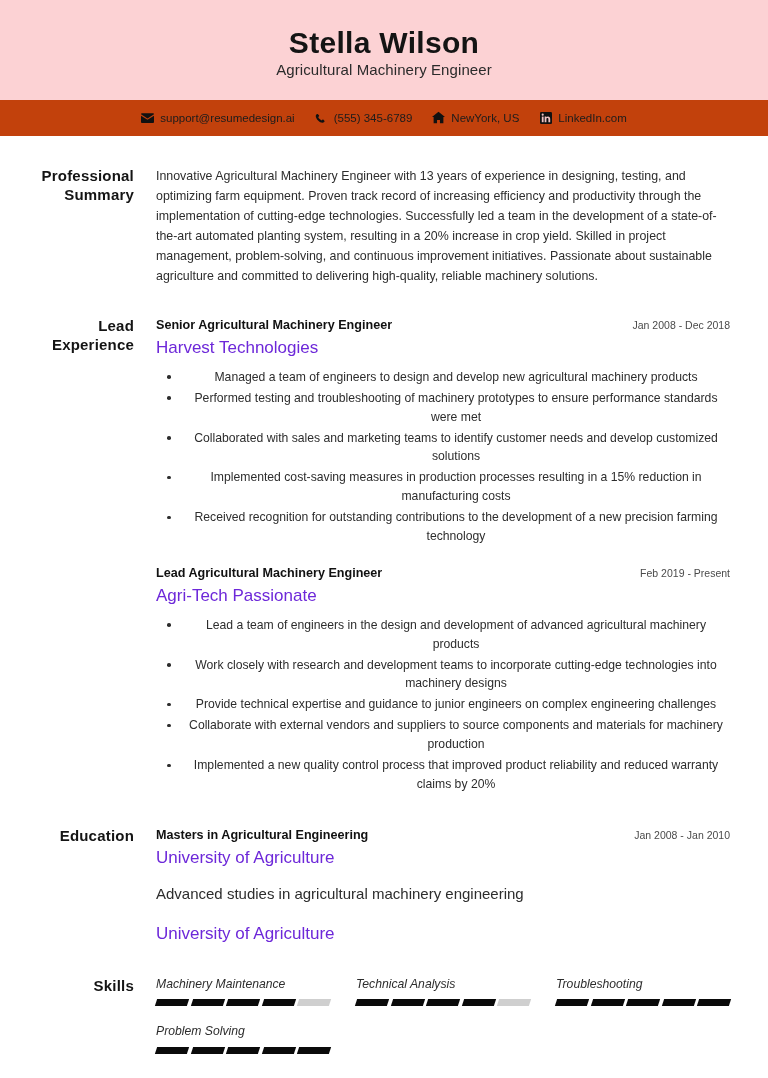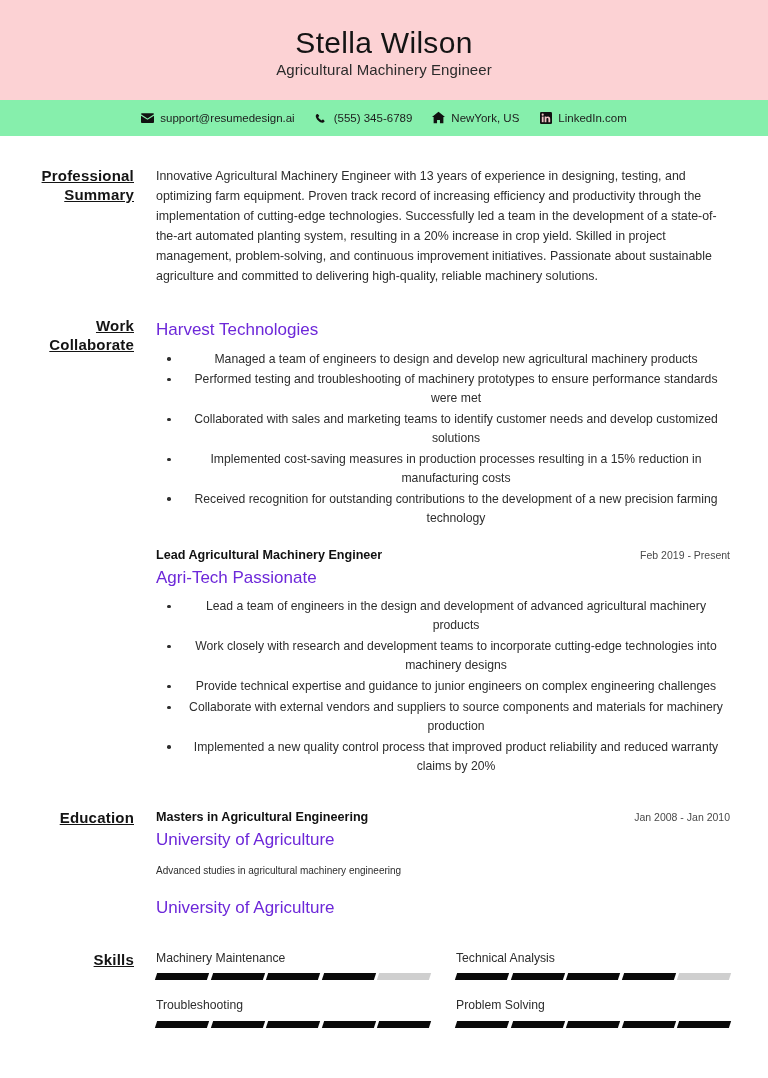--- a/index.html
+++ b/index.html
@@ -14,35 +14,35 @@
   }
 
   
   .header-band {
     background: #FCD2D4;
     padding: 26px 0 22px 0;
     text-align: center;
   }
   .full-name {
     font-size: 30px;
-    font-weight: normal;
+    font-weight: bold;
     letter-spacing: 0.3px;
     color: #141414;
     line-height: 1.15;
   }
   .job-title {
     font-size: 15px;
     font-weight: normal;
     color: #2b2b2b;
     letter-spacing: 0.1px;
   }
 
   
   .contact-band {
-    background: #86efac;
+    background: #c2410c;
     height: 36px;
     display: flex;
     align-items: center;
     justify-content: center;
     gap: 20px;
   }
   .contact-item {
     display: flex;
     align-items: center;
     gap: 6px;
@@ -72,21 +72,20 @@
   .section-label {
     width: 118px;
     flex: 0 0 118px;
     text-align: right;
     padding-right: 22px;
     font-size: 15px;
     font-weight: bold;
     color: #141414;
     line-height: 1.28;
     letter-spacing: 0.2px;
-    text-decoration: underline;
   }
   .section-content {
     flex: 1 1 auto;
     min-width: 0;
   }
 
   
   .summary-text {
     font-size: 12.4px;
     line-height: 1.62;
@@ -115,21 +114,21 @@
     white-space: nowrap;
     flex: 0 0 auto;
   }
   .entry-org {
     font-size: 17px;
     color: #6d28d9;
     line-height: 1.5;
     margin-top: 1px;
   }
   .entry-desc {
-    font-size: 10px;
+    font-size: 15px;
     color: #2d2d2d;
     line-height: 1.55;
     margin-top: 11px;
   }
   .bullets {
     list-style: none;
     margin-top: 7px;
     text-align: center;
   }
   .bullets li {
@@ -151,23 +150,24 @@
     background: #2d2d2d;
   }
 
   
   .edu-entry { margin-bottom: 16px; }
   .edu-entry:last-child { margin-bottom: 0; }
 
   
   .skills-grid {
     display: grid;
-    grid-template-columns: 1fr 1fr;
+    grid-template-columns: 1fr 1fr 1fr;
     column-gap: 26px;
     row-gap: 17px;
+    font-style: italic;
   }
   .skill-name {
     font-size: 12.2px;
     color: #2d2d2d;
     line-height: 1.4;
     margin-bottom: 6px;
   }
   .skill-bar {
     display: flex;
     gap: 4px;
@@ -230,23 +230,27 @@
 <div class="resume-body">
 
   <div class="section">
     <div class="section-label">Professional Summary</div>
     <div class="section-content">
       <div class="summary-text">Innovative Agricultural Machinery Engineer with 13 years of experience in designing, testing, and optimizing farm equipment. Proven track record of increasing efficiency and productivity through the implementation of cutting-edge technologies. Successfully led a team in the development of a state-of-the-art automated planting system, resulting in a 20% increase in crop yield. Skilled in project management, problem-solving, and continuous improvement initiatives. Passionate about sustainable agriculture and committed to delivering high-quality, reliable machinery solutions.</div>
     </div>
   </div>
 
   <div class="section">
-    <div class="section-label">Work Collaborate</div>
+    <div class="section-label">Lead Experience</div>
     <div class="section-content" id="work-content">
         <div class="entry">
+          <div class="entry-head">
+            <div class="entry-title">Senior Agricultural Machinery Engineer</div>
+            <div class="entry-date">Jan 2008 - Dec 2018</div>
+          </div>
           <div class="entry-org">Harvest Technologies</div>
           <ul class="bullets">
             <li>Managed a team of engineers to design and develop new agricultural machinery products</li>
             <li>Performed testing and troubleshooting of machinery prototypes to ensure performance standards were met</li>
             <li>Collaborated with sales and marketing teams to identify customer needs and develop customized solutions</li>
             <li>Implemented cost-saving measures in production processes resulting in a 15% reduction in manufacturing costs</li>
             <li>Received recognition for outstanding contributions to the development of a new precision farming technology</li>
           </ul>
         </div>
         <div class="entry">

